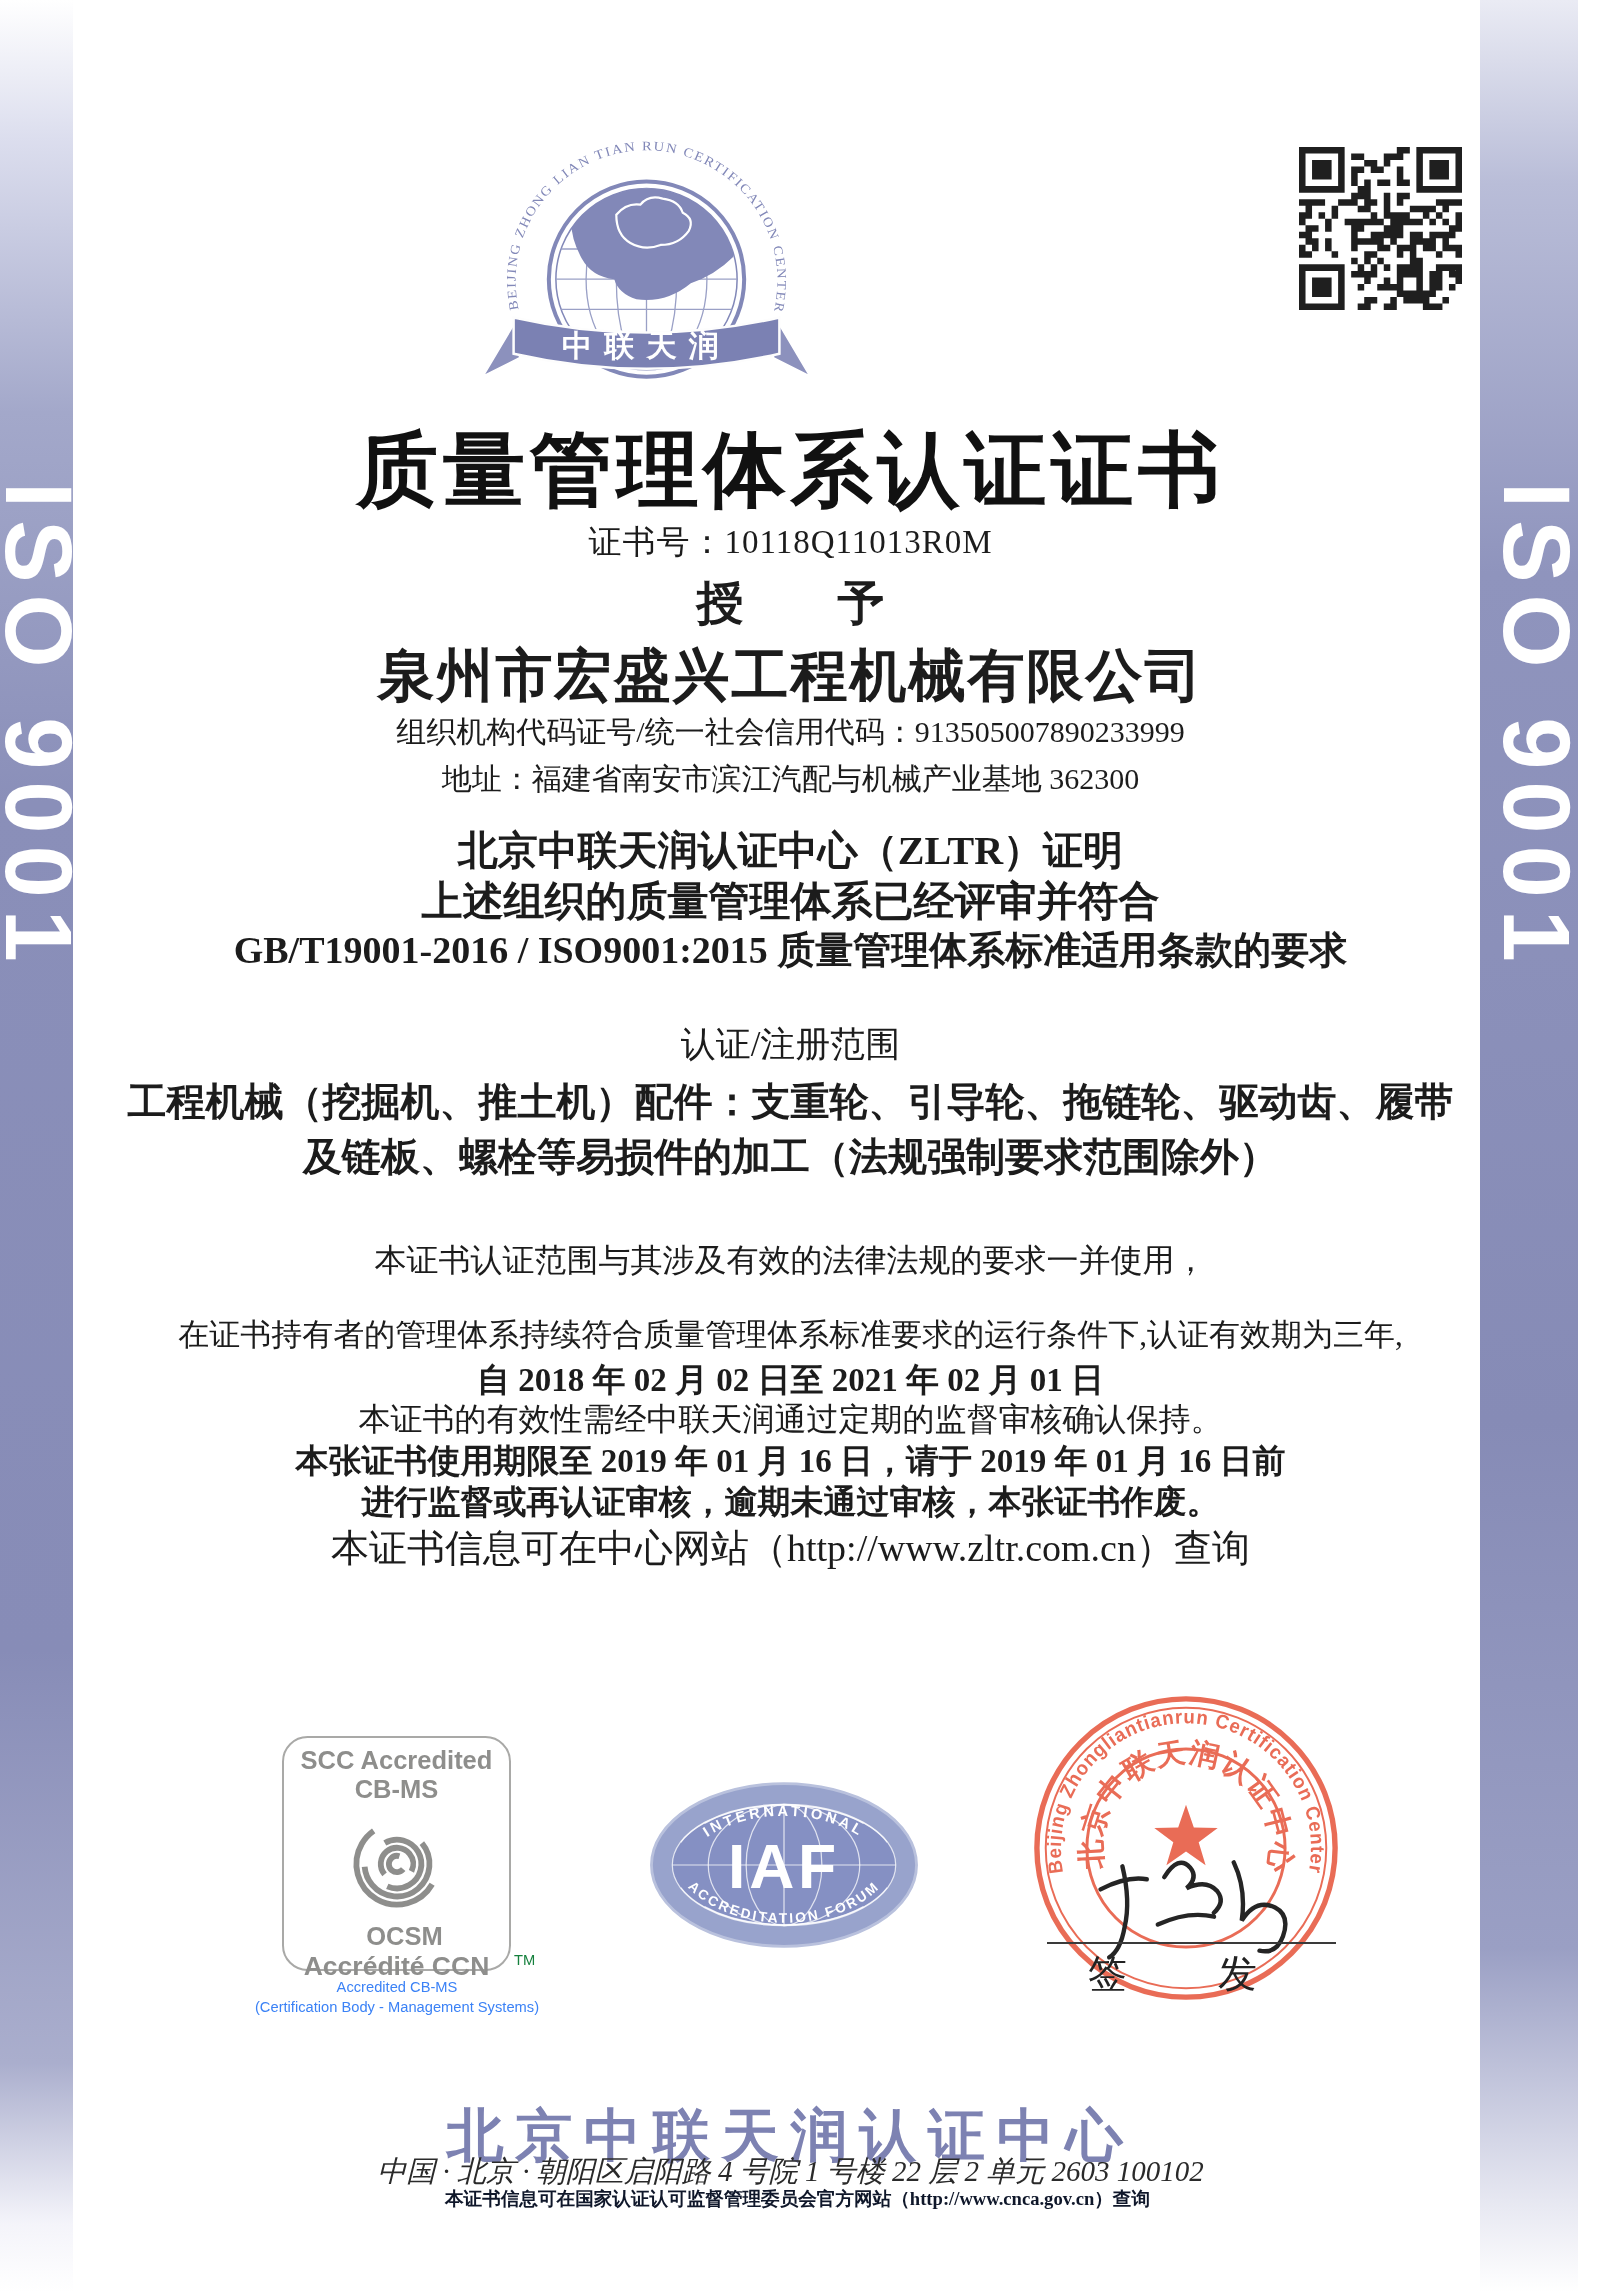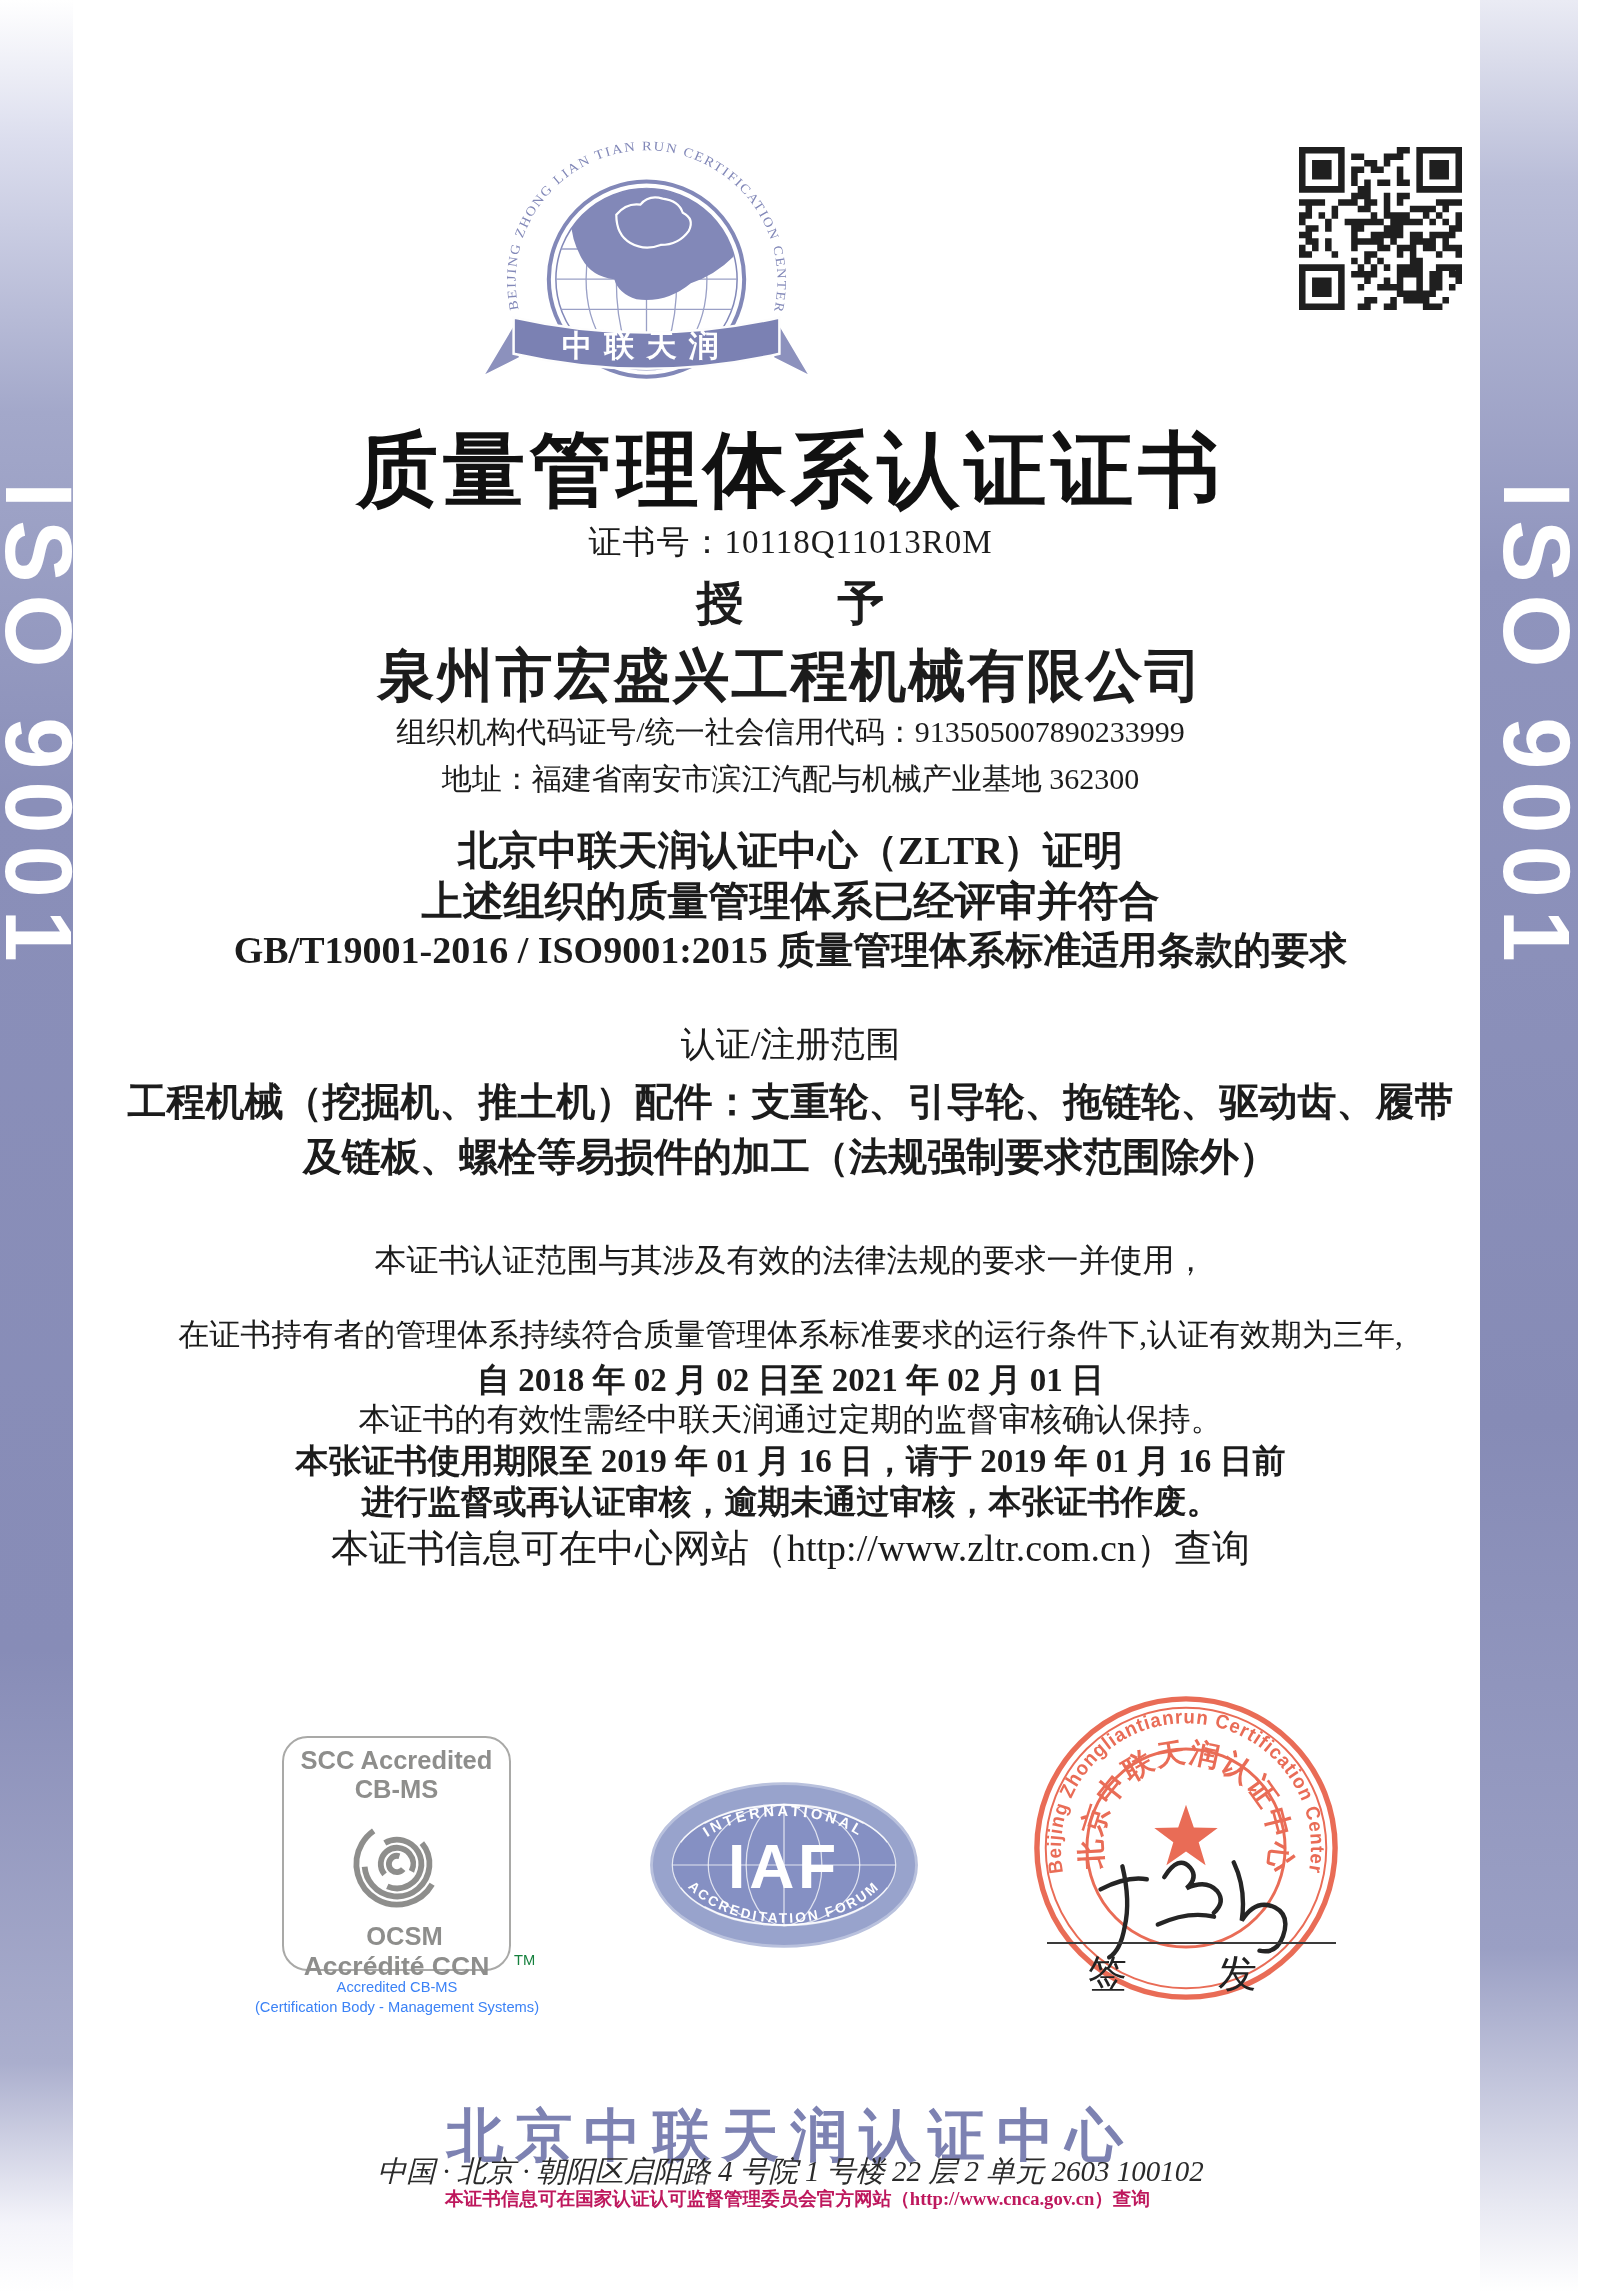--- a/index.html
+++ b/index.html
@@ -51,21 +51,21 @@
   
   .sig-line{position:absolute;left:1047px;top:1942px;width:289px;height:2px;background:#3a3a3a;}
   .sign-row{position:absolute;left:1088px;top:1947px;width:169px;display:flex;
     justify-content:space-between;font-size:39px;color:#222;}
   
   .foot-name{position:absolute;left:78px;right:118px;top:2098px;text-align:center;
     font-size:57px;font-weight:700;letter-spacing:11.8px;color:#7d82b2;white-space:nowrap;}
   .foot-addr{position:absolute;left:78px;right:118px;top:2152px;text-align:center;
     font-size:29px;font-style:italic;color:#2a2a2a;white-space:nowrap;}
   .foot-note{position:absolute;left:92px;right:118px;top:2186px;text-align:center;
-    font-size:18.6px;font-weight:700;color:#be185d;white-space:nowrap;}
+    font-size:18.6px;font-weight:700;color:#0f172a;white-space:nowrap;}
   
   .emblem{position:absolute;left:485px;top:106px;}
   .qr{position:absolute;left:1299px;top:147px;width:163px;height:163px;}
   .iaf{position:absolute;left:642px;top:1770px;}
   .stamp{position:absolute;left:980px;top:1642px;opacity:.93;}
   .signature{position:absolute;left:1088px;top:1843px;}
 </style>
 </head>
 <body>
 

